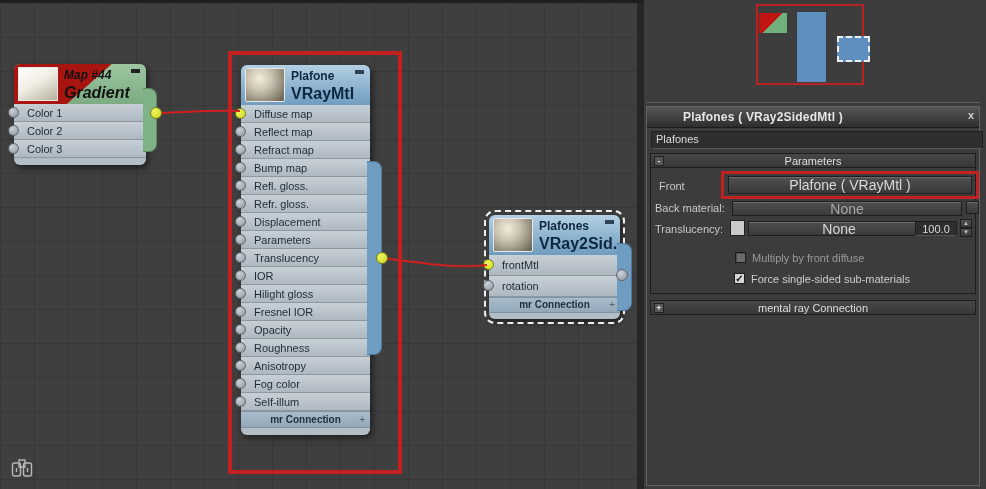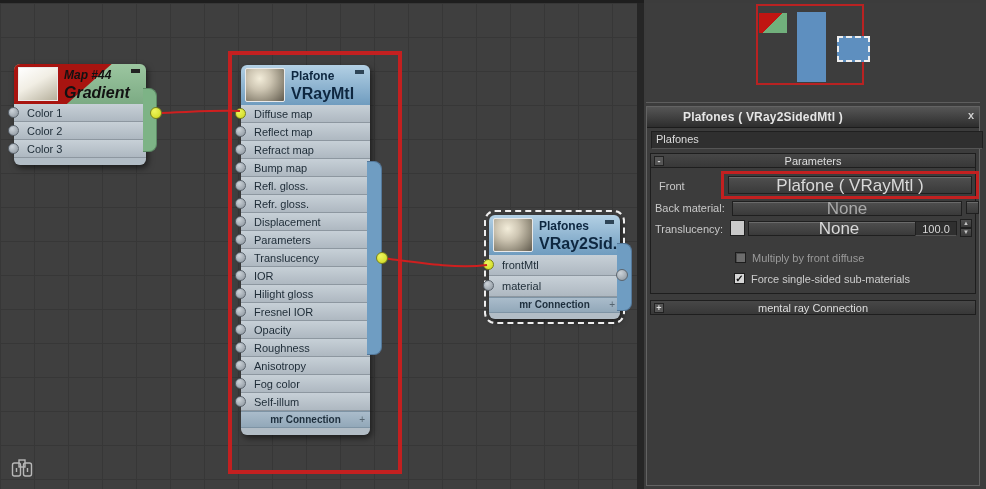--- a/index.html
+++ b/index.html
@@ -74,21 +74,21 @@
   .close-x{position:absolute;right:5px;top:2px;font-size:11px;font-weight:bold;color:#cfcfcf;cursor:default;}
   .namefield{position:absolute;left:4px;top:24px;width:322px;height:15px;background:#2f2f2f;
     border:1px solid #1f1f1f;border-bottom-color:#555;color:#dcdcdc;font-size:11px;padding:1px 4px 0;}
   .roll-header{position:absolute;height:15px;background:linear-gradient(#474747,#383838);
     border:1px solid #1e1e1e;box-sizing:border-box;text-align:center;font-size:11px;color:#dedede;line-height:14px;}
   .roll-toggle{position:absolute;left:3px;top:2px;width:10px;height:10px;background:#565656;border:1px solid #222;
     box-sizing:border-box;font-size:9px;line-height:8px;text-align:center;color:#ddd;font-weight:bold;}
   .params-body{position:absolute;left:3px;top:61px;width:326px;height:126px;border:1px solid #1e1e1e;border-top:none;box-sizing:border-box;}
   .plabel{position:absolute;font-size:11px;color:#c9c9c9;white-space:nowrap;}
   .pbtn{position:absolute;background:linear-gradient(#4f4f4f,#3a3a3a);border:1px solid #1f1f1f;
-    box-shadow:inset 0 1px 0 #6a6a6a;box-sizing:border-box;color:#d9d9d9;font-size:17px;text-align:center;}
+    box-shadow:inset 0 1px 0 #6a6a6a;box-sizing:border-box;color:#d9d9d9;font-size:14px;text-align:center;}
   .pbtn-dim{color:#a9a9a9;}
   .front-hl{position:absolute;left:70px;top:3px;width:258px;height:28px;border:3px solid #c32020;box-sizing:border-box;z-index:3;}
   .swatch{position:absolute;background:#c9c9c9;border:1px solid #1f1f1f;box-sizing:border-box;}
   .spinfield{position:absolute;background:#2f2f2f;border:1px solid #1f1f1f;border-bottom-color:#555;
     box-sizing:border-box;color:#d9d9d9;font-size:11px;text-align:center;}
   .spin-arrows{position:absolute;width:12px;height:18px;}
   .spin-btn{position:absolute;left:0;width:12px;height:9px;background:linear-gradient(#4f4f4f,#3a3a3a);
     border:1px solid #1f1f1f;box-sizing:border-box;font-size:6px;line-height:7px;text-align:center;color:#c5c5c5;}
   .checkbox{position:absolute;width:11px;height:11px;box-sizing:border-box;border:1px solid #1d1d1d;}
   .cb-off{background:#6c6c6c;box-shadow:inset 1px 1px 0 #4c4c4c;}
@@ -225,21 +225,21 @@
         <div class="node-min"></div>
       </div>
       <div class="out-tab tab-blue" style="right:-12px;top:28px;width:14px;height:66px;"></div>
       <div class="rows" style="--rh:21px;">
           <div class="slot-row">
             <span class="socket connected"></span>
             <span class="slot-label">frontMtl</span>
           </div>
           <div class="slot-row">
             <span class="socket"></span>
-            <span class="slot-label">material</span>
+            <span class="slot-label">rotation</span>
           </div>
         </div>
       <div class="mr-bar" style="height:14px;line-height:14px;">
         <span>mr Connection</span>
         <span class="mr-plus">+</span>
       </div>
       <div class="node-footer" style="height:6px;"></div>
     </div>
 
     <svg class="wires">

